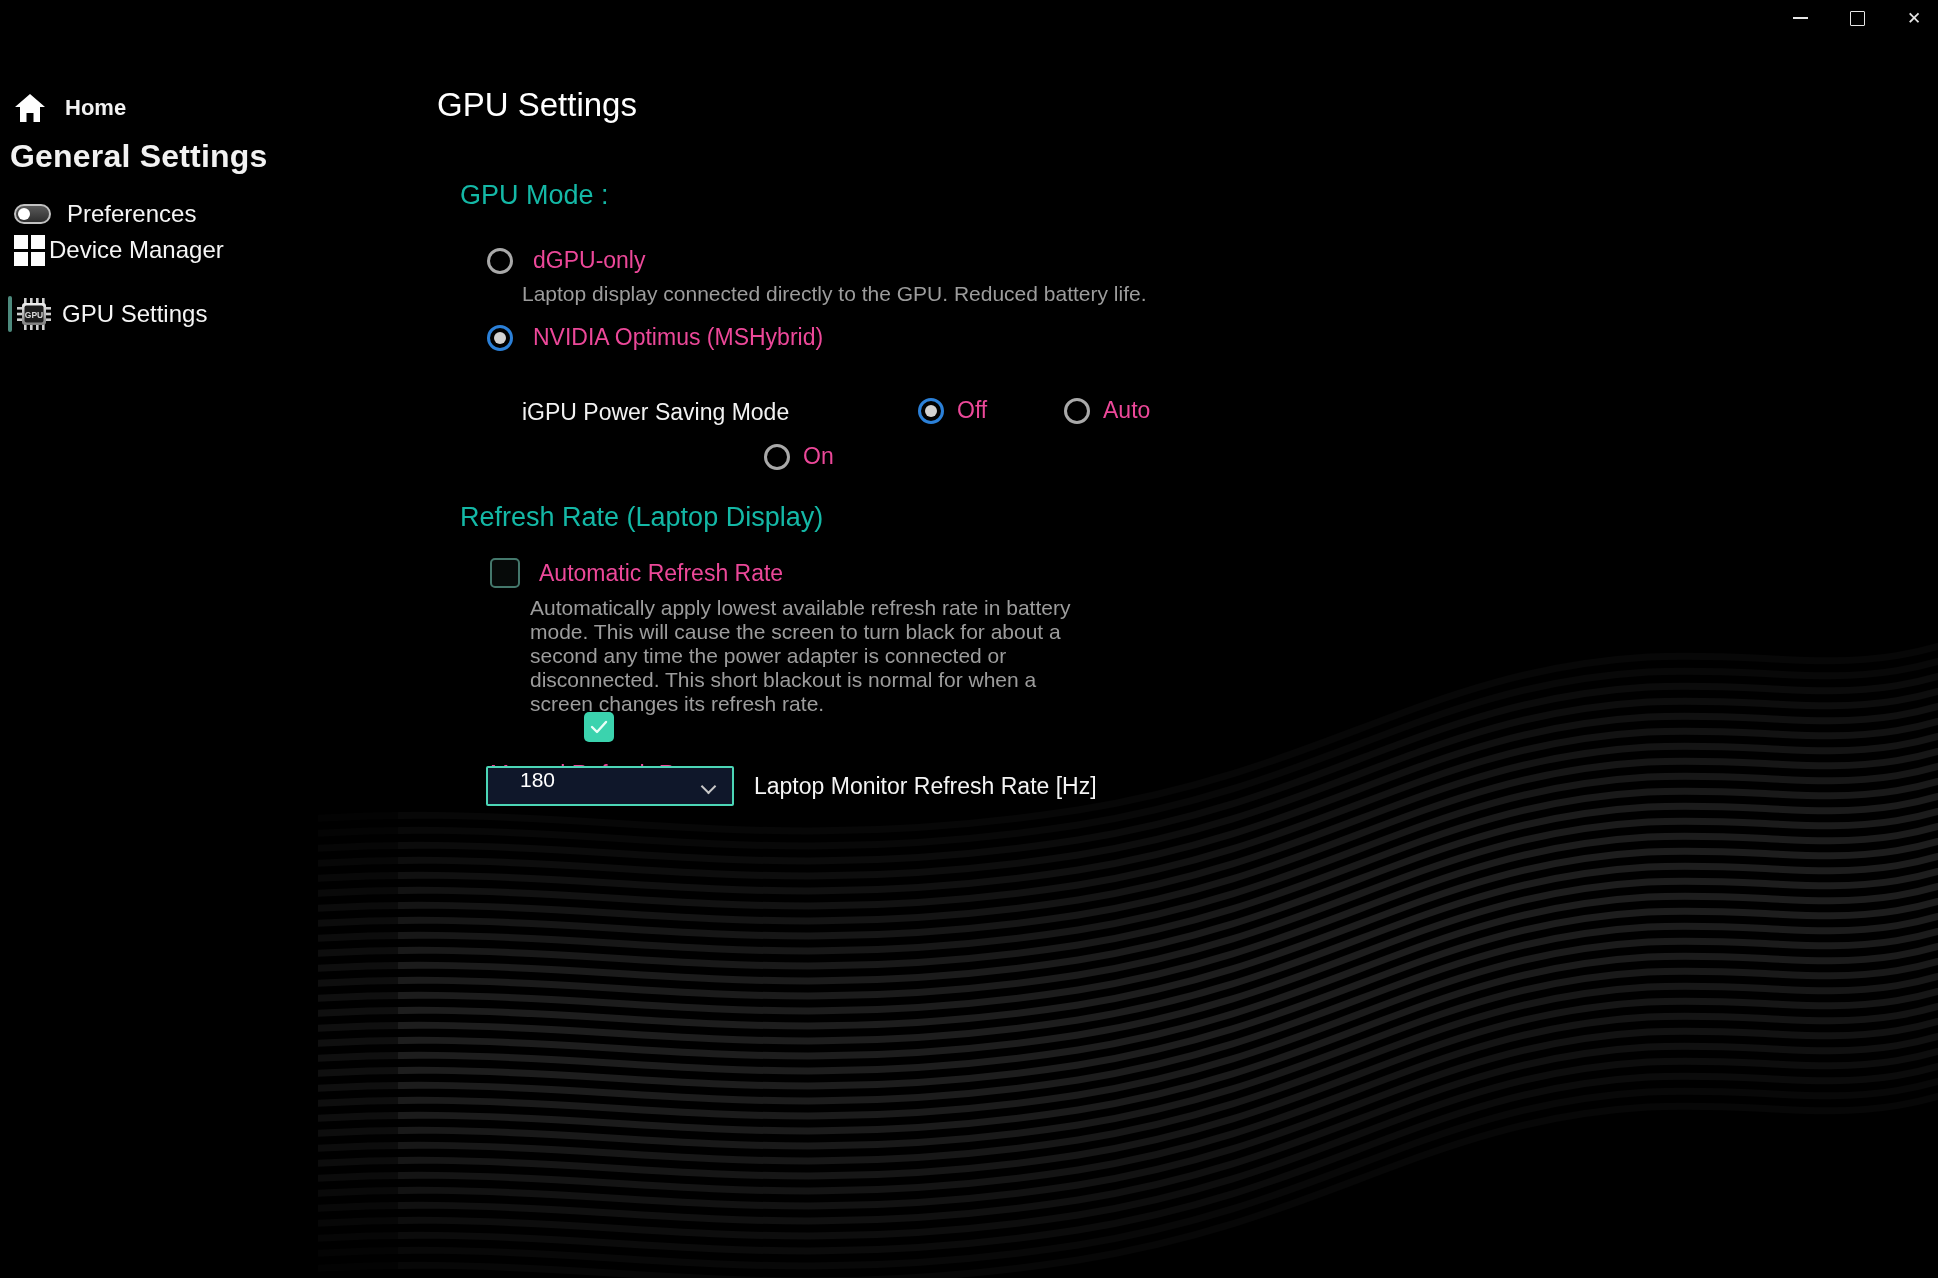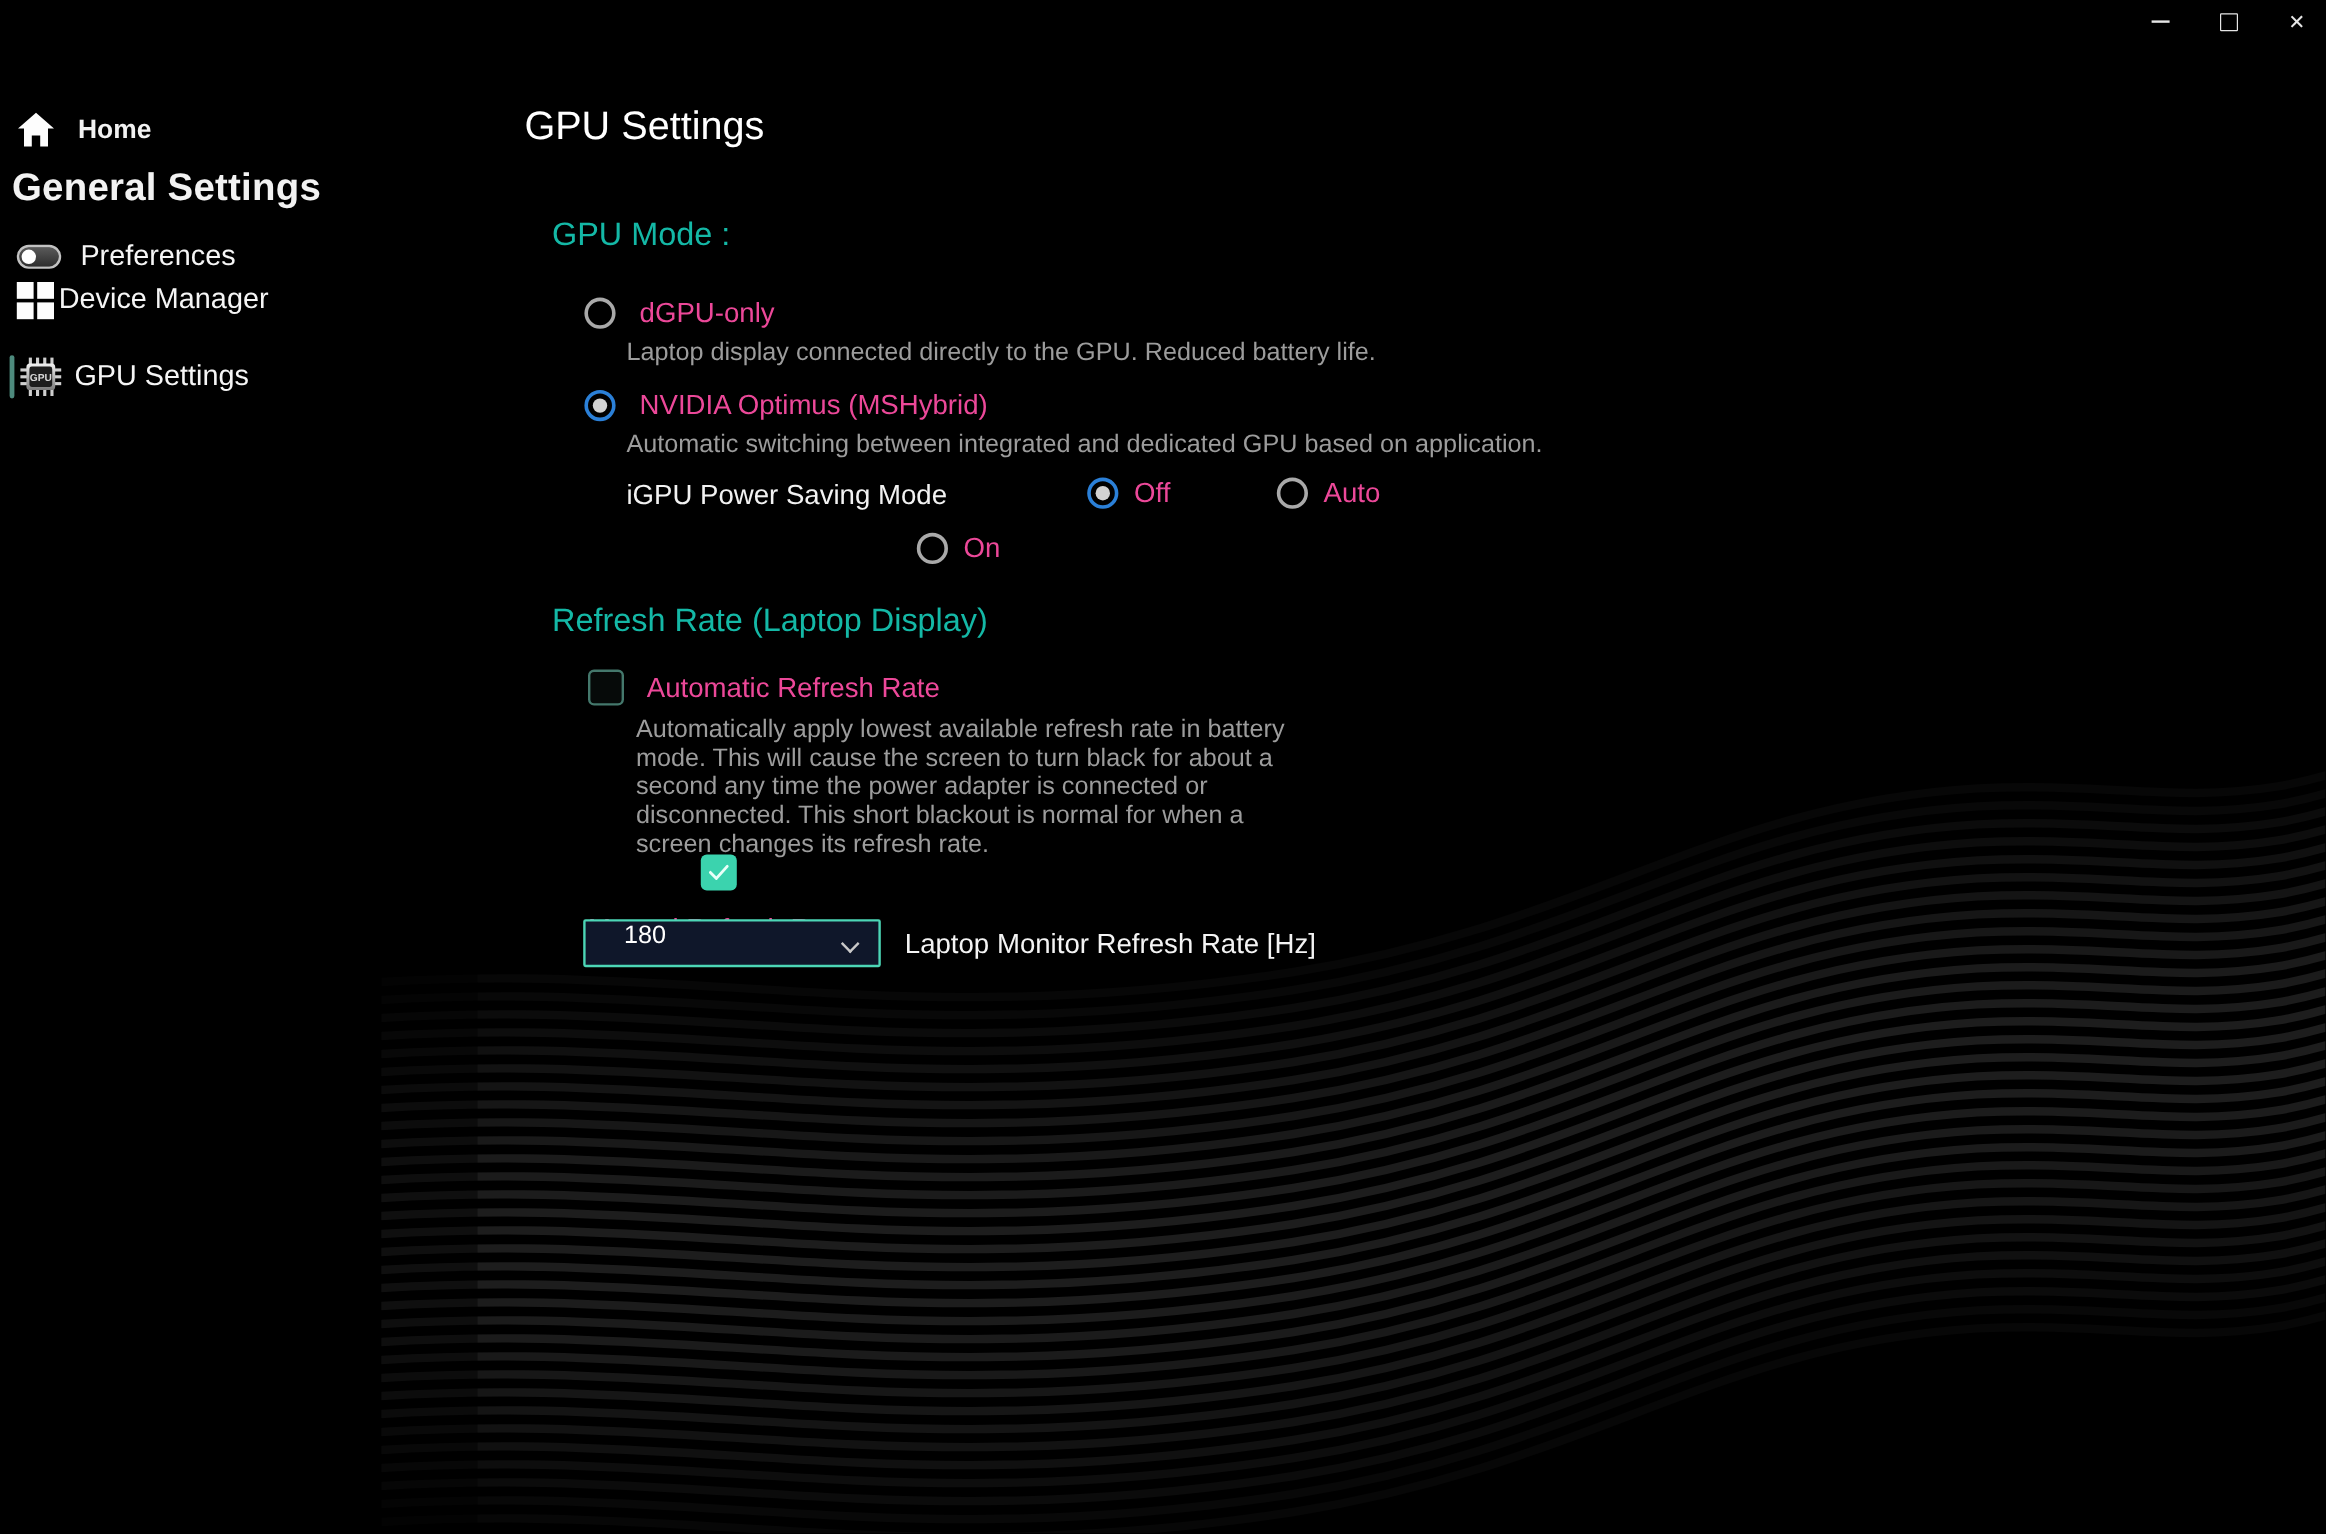--- a/index.html
+++ b/index.html
@@ -48,21 +48,21 @@
   .opt-lbl{font-size:23px;color:#ec4899;}
   .desc{position:absolute;font-size:21px;line-height:24px;}
 
   #row-dgpu{left:487px;top:247px;}
   #desc-dgpu{left:522px;top:282px;}
   #row-optimus{left:487px;top:324px;}
   #desc-optimus{left:522px;top:359px;}
   #row-igpu{left:522px;top:397px;height:28px;}
   #row-igpu .grp{position:absolute;display:flex;align-items:center;gap:13px;top:0;}
   #igpu-label{position:absolute;left:0;top:2px;font-size:23px;}
-  #grp-on{left:242px;margin-top:46px;} #grp-off{left:384px;} #grp-auto{left:542px;}
+  #grp-on{left:242px;margin-top:46px;} #grp-off{left:396px;} #grp-auto{left:542px;}
 
   .check-row{position:absolute;display:flex;align-items:center;gap:19px;}
   #row-autorr{left:490px;top:558px;}
   #row-manualrr{left:490px;top:712px;flex-direction:column;}
   .checkbox{width:30px;height:30px;border-radius:5px;box-sizing:border-box;flex:0 0 auto;cursor:pointer;}
   .checkbox.unchecked{border:2px solid #44786c;background:#060a09;}
   .checkbox.checked{background:#3bd3ae;display:flex;align-items:center;justify-content:center;}
   #desc-autorr{left:530px;top:596px;width:575px;}
 
   #row-dropdown{position:absolute;left:486px;top:766px;display:flex;align-items:center;gap:20px;}
@@ -156,21 +156,20 @@
     <div class="radio-row" id="row-dgpu">
       <span class="radio"></span>
       <span class="opt-lbl">dGPU-only</span>
     </div>
     <div class="desc muted" id="desc-dgpu">Laptop display connected directly to the GPU. Reduced battery life.</div>
 
     <div class="radio-row" id="row-optimus">
       <span class="radio sel"></span>
       <span class="opt-lbl">NVIDIA Optimus (MSHybrid)</span>
     </div>
-    <div class="desc muted" id="desc-optimus">Automatic switching between integrated and dedicated GPU based on application.</div>
 
     <div class="radio-row" id="row-igpu" style="width:800px;">
       <span id="igpu-label">iGPU Power Saving Mode</span>
       <span class="grp" id="grp-on">
         <span class="radio"></span>
         <span class="opt-lbl">On</span>
       </span>
       <span class="grp" id="grp-off">
         <span class="radio sel"></span>
         <span class="opt-lbl">Off</span>

